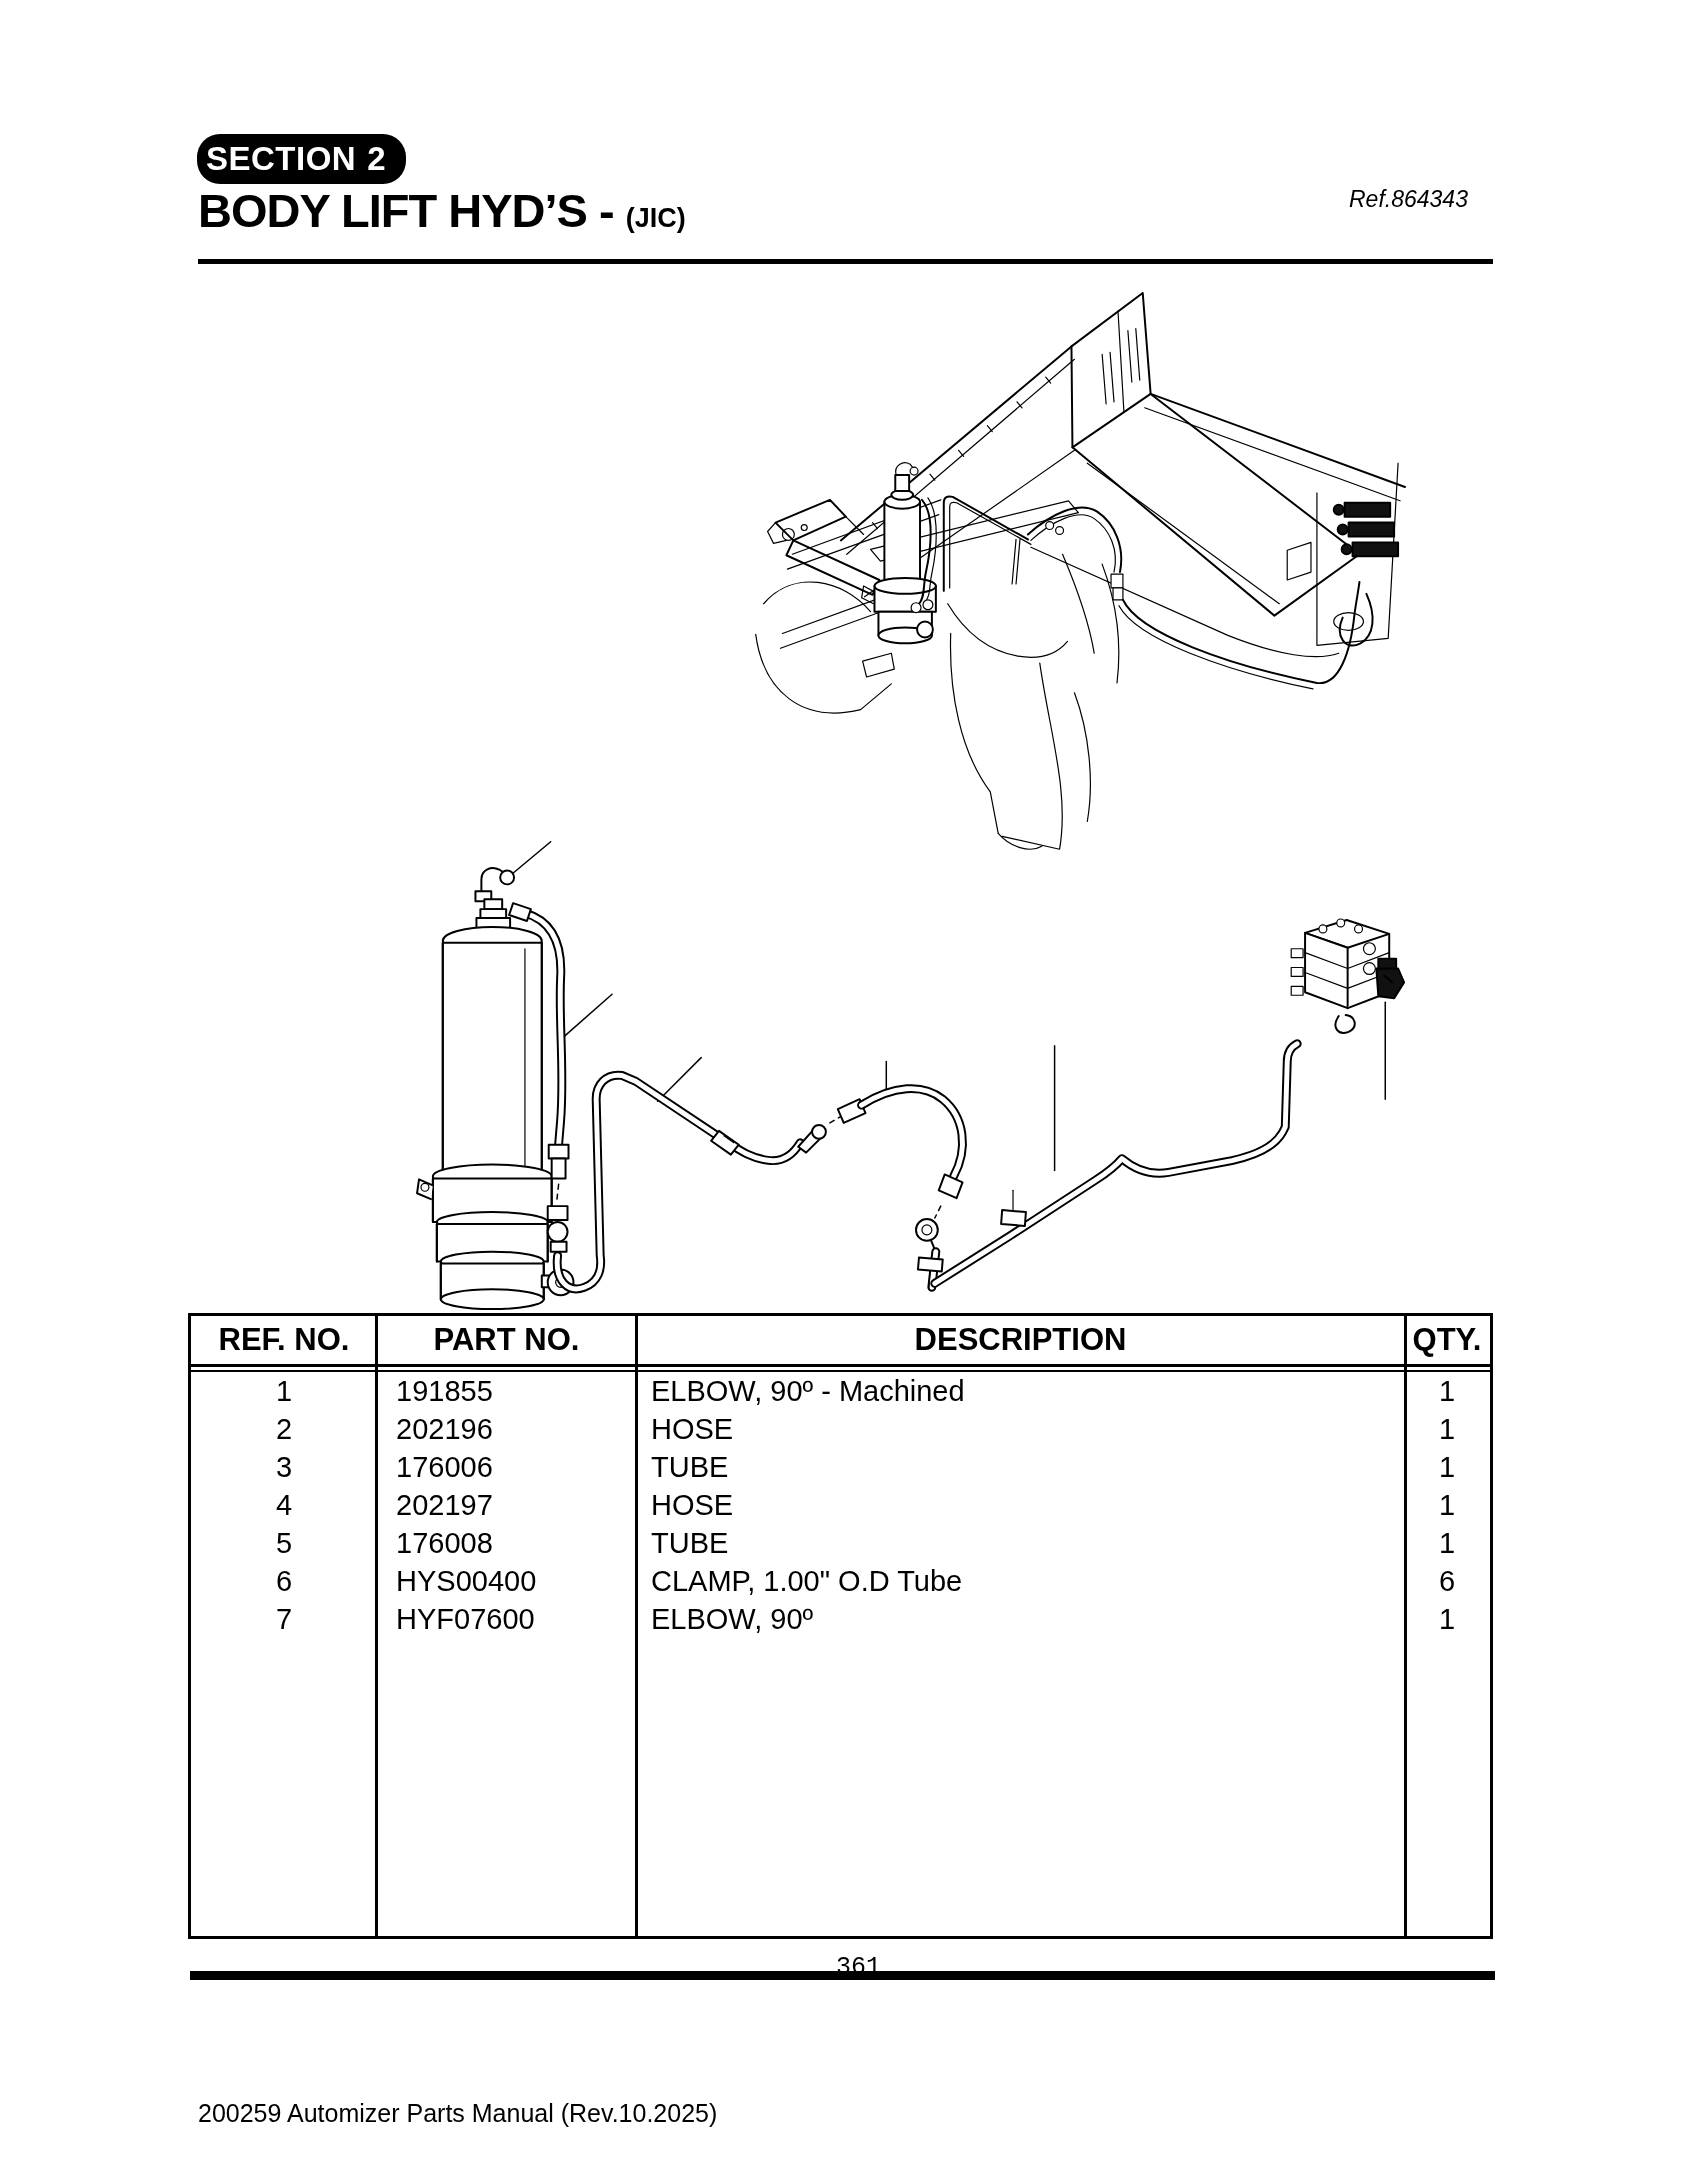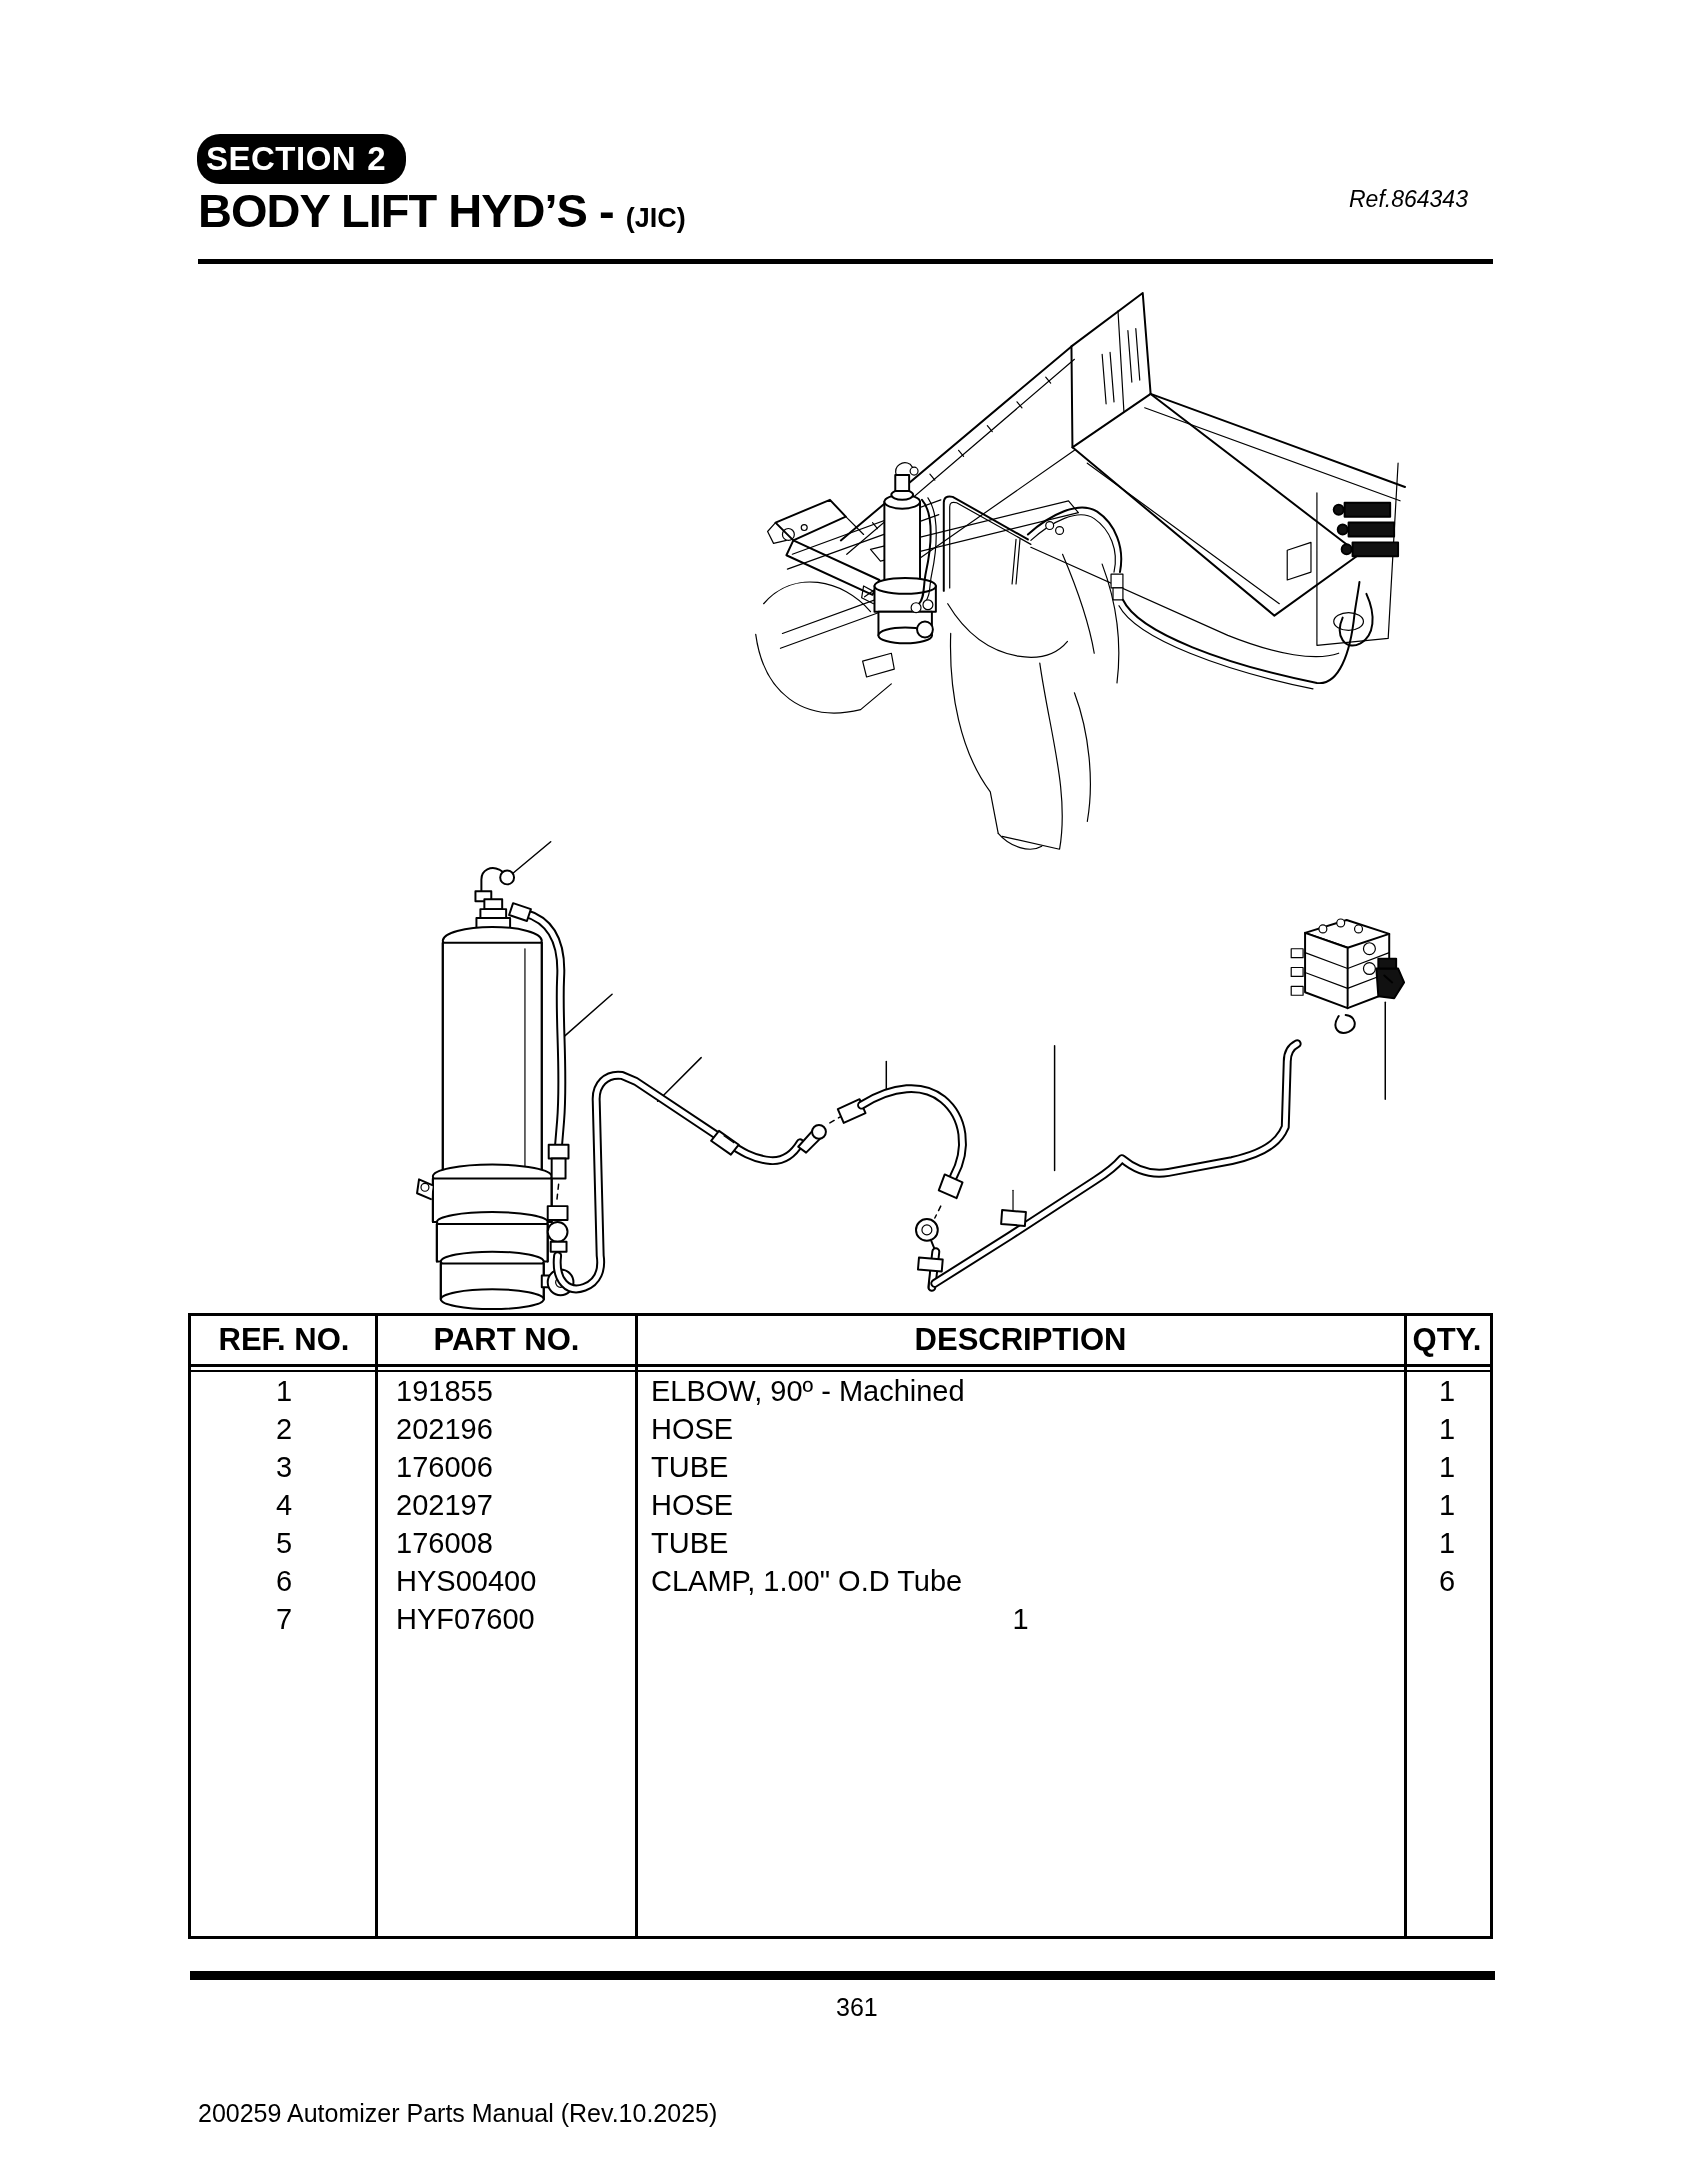--- a/index.html
+++ b/index.html
@@ -42,21 +42,21 @@
     display:grid;grid-template-columns:186px 259px 769px 84px;
     height:38px;align-items:center;font-size:29px;
   }
   .tcell{white-space:nowrap;}
   .c-ref{text-align:center;}
   .c-part{padding-left:19px;}
   .c-desc{padding-left:15px;}
   .c-qty{text-align:center;}
   
   .footer-left{left:198px;top:2075px;font-size:25px;margin-top:24px;}
-  .footer-page{left:836px;top:1993px;font-size:25px;}
+  .footer-page{left:836px;top:1953px;font-size:25px;font-family:Liberation Mono, monospace;}
   
   svg{position:absolute;}
   svg *{stroke:#000;fill:none;stroke-width:2;stroke-linecap:round;stroke-linejoin:round;}
   svg .f{fill:#ffffff;}
   svg .dk{fill:#111;stroke:#000;}
   svg .thin{stroke-width:1.2;}
   svg .ld{stroke-width:1.5;}
   svg .to{stroke-width:9;}
   svg .ti{stroke:#fff;stroke-width:5;}
   svg .dash{stroke-dasharray:5 5;stroke-width:1.5;}
@@ -318,20 +318,21 @@
       </div>
       <div class="trow">
         <div class="tcell c-ref">6</div>
         <div class="tcell c-part">HYS00400</div>
         <div class="tcell c-desc">CLAMP, 1.00" O.D Tube</div>
         <div class="tcell c-qty">6</div>
       </div>
       <div class="trow">
         <div class="tcell c-ref">7</div>
         <div class="tcell c-part">HYF07600</div>
+        <div class="tcell c-desc">ELBOW, 90º</div>
         <div class="tcell c-qty">1</div>
       </div>
     </div>
 </div>
 
 <div class="abs rule-bottom"></div>
 <div class="abs footer-left">200259 Automizer Parts Manual (Rev.10.2025)</div>
 <div class="abs footer-page">361</div>
 
 

